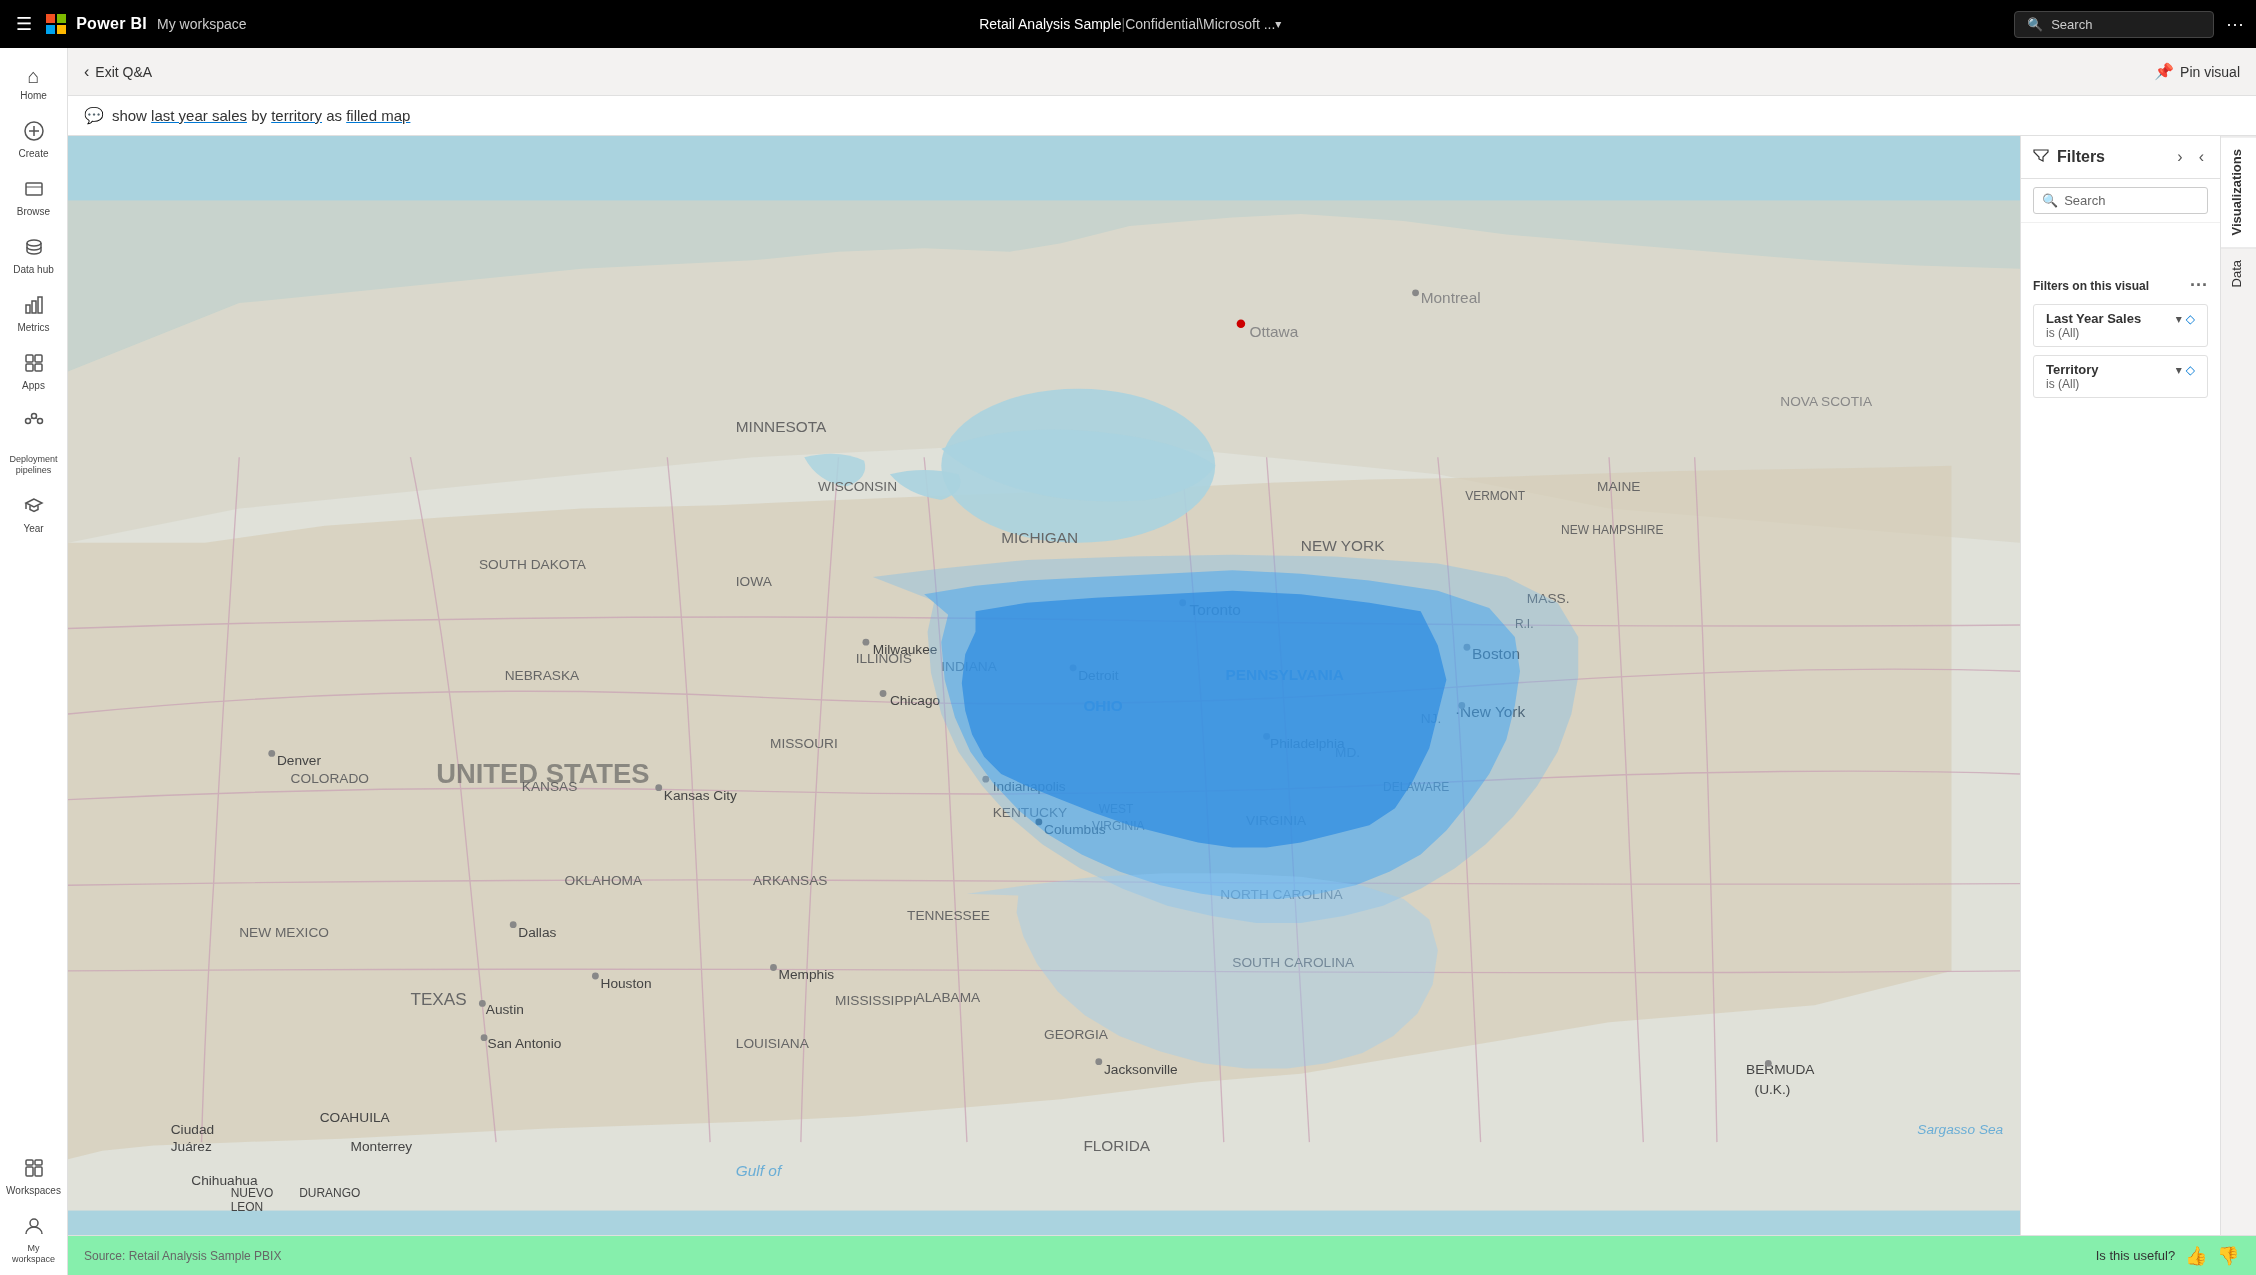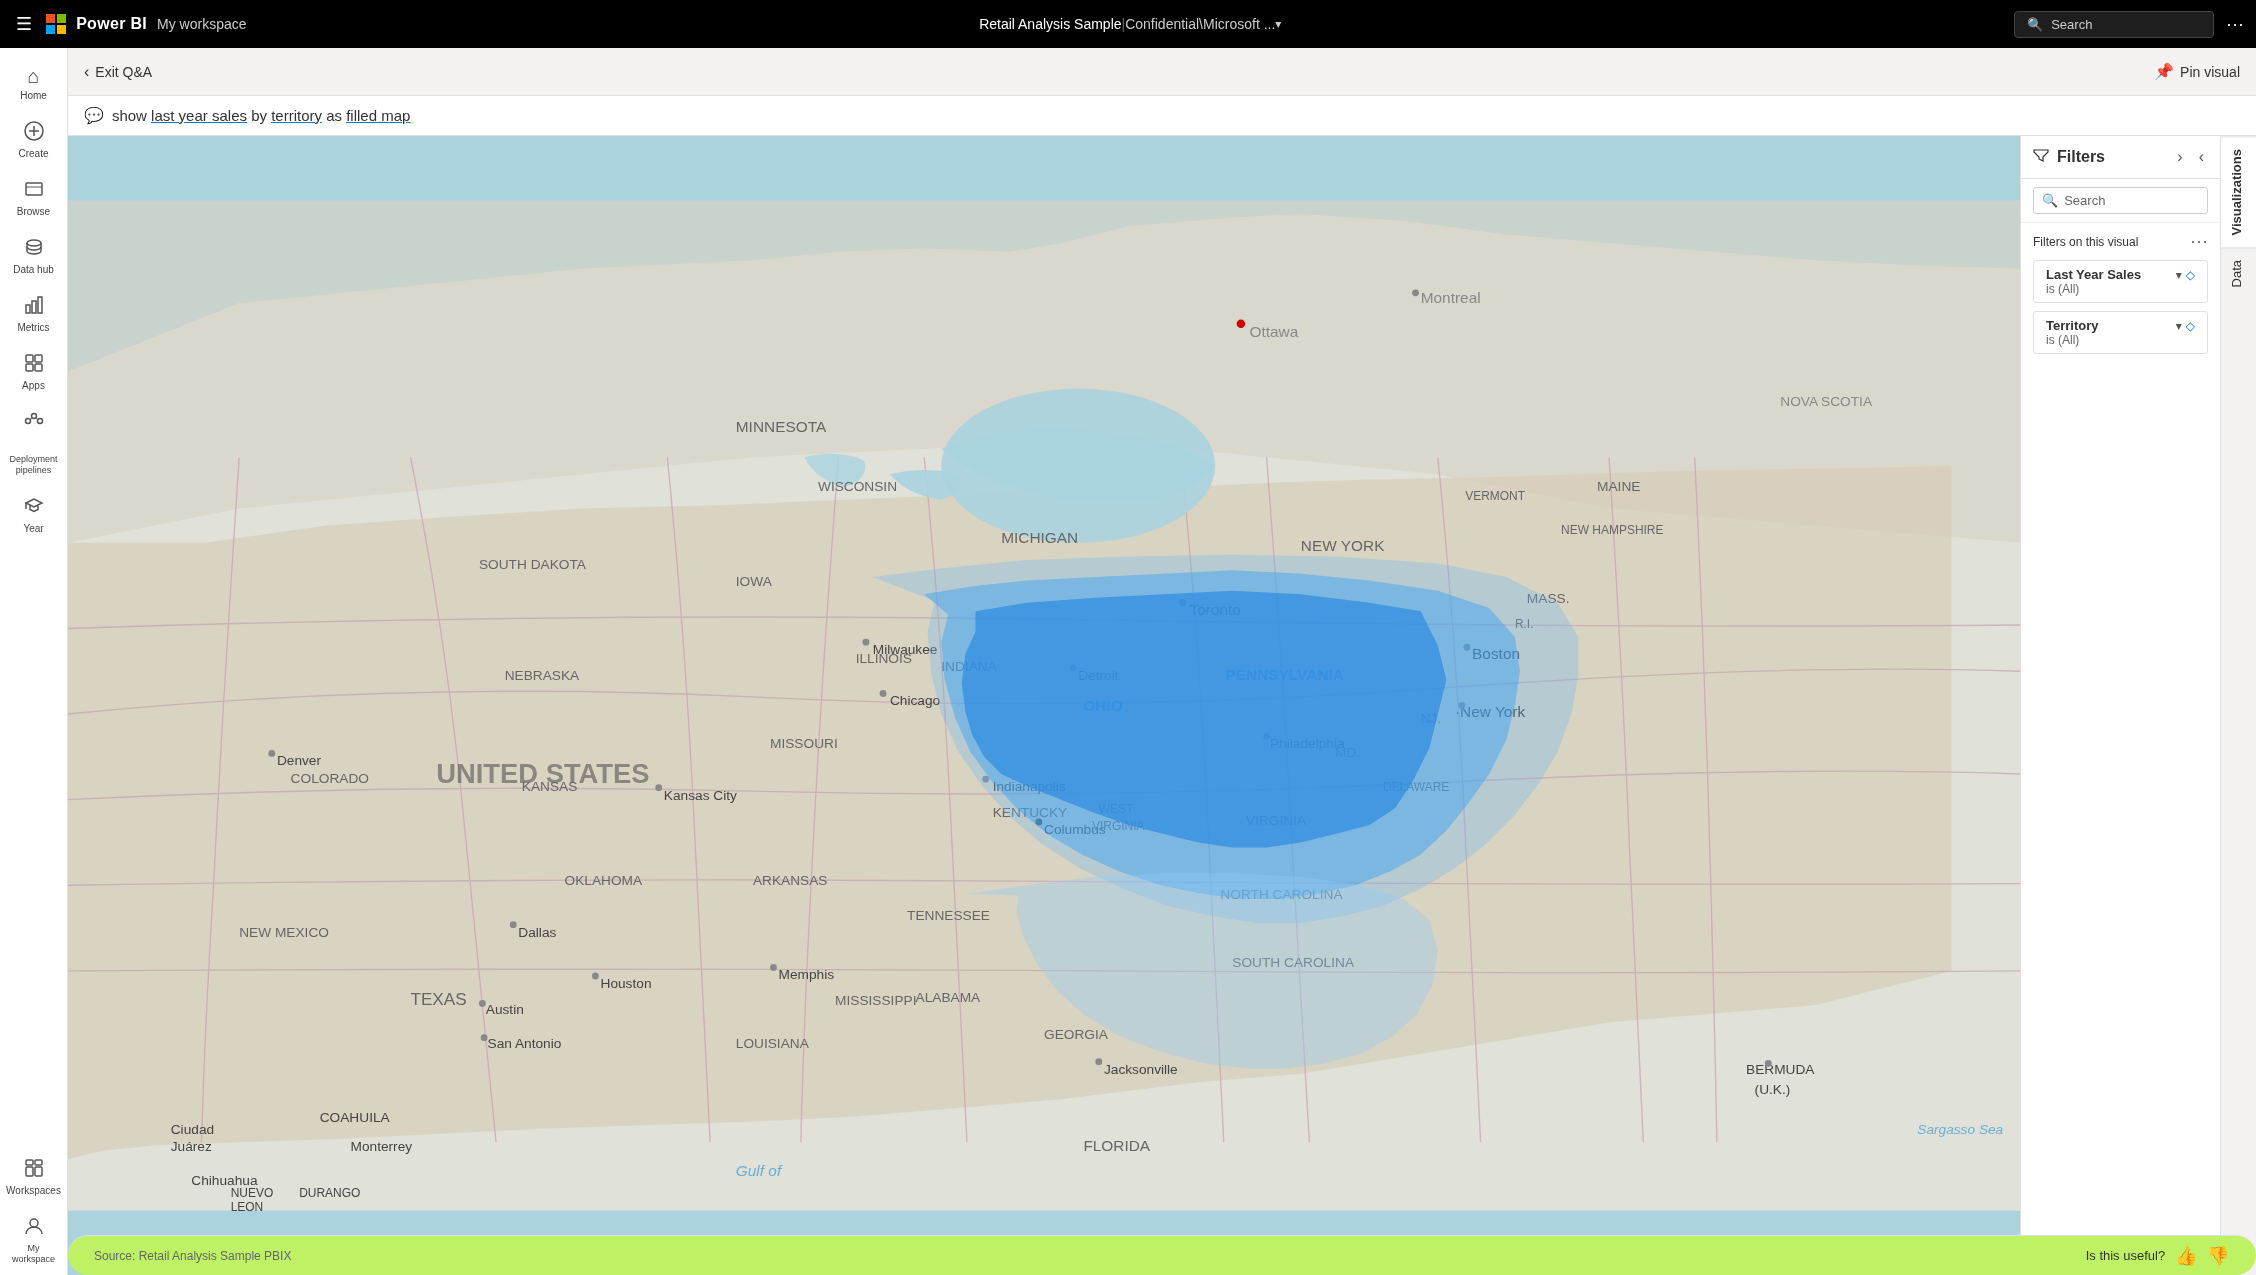--- a/index.html
+++ b/index.html
@@ -243,31 +243,30 @@
       bottom: 6px;
       left: 12px;
       display: flex;
       align-items: center;
       gap: 2px;
     }
 
     
     .bottom-bar {
       height: 40px;
-      background: #bef264;
+      background: #86efac;
       border-top: 1px solid #e0e0e0;
       display: flex;
       align-items: center;
-      padding: 0 26px;
+      padding: 0 16px;
       justify-content: space-between;
       position: absolute;
       bottom: 0;
       left: 68px;
       right: 0;
-      border-radius: 20px;
     }
     .source-text { font-size: 12px; color: #666; }
     .useful-section {
       display: flex;
       align-items: center;
       gap: 10px;
       font-size: 13px;
       color: #333;
     }
     .thumb-icon { font-size: 18px; cursor: pointer; }
@@ -314,25 +313,26 @@
       display: flex;
       align-items: center;
       gap: 6px;
       color: #666;
       cursor: text;
     }
 
     .filters-section-title {
       padding: 8px 12px 4px;
       font-size: 12px;
-      font-weight: 400;
+      font-weight: 700;
       color: #333;
       display: flex;
       align-items: center;
       justify-content: space-between;
+      margin-top: 44px;
     }
     .filters-more { font-size: 18px; color: #666; cursor: pointer; }
 
     .filter-item {
       padding: 6px 12px;
       border: 1px solid #e0e0e0;
       margin: 4px 12px;
       border-radius: 3px;
     }
     .filter-item-header {

